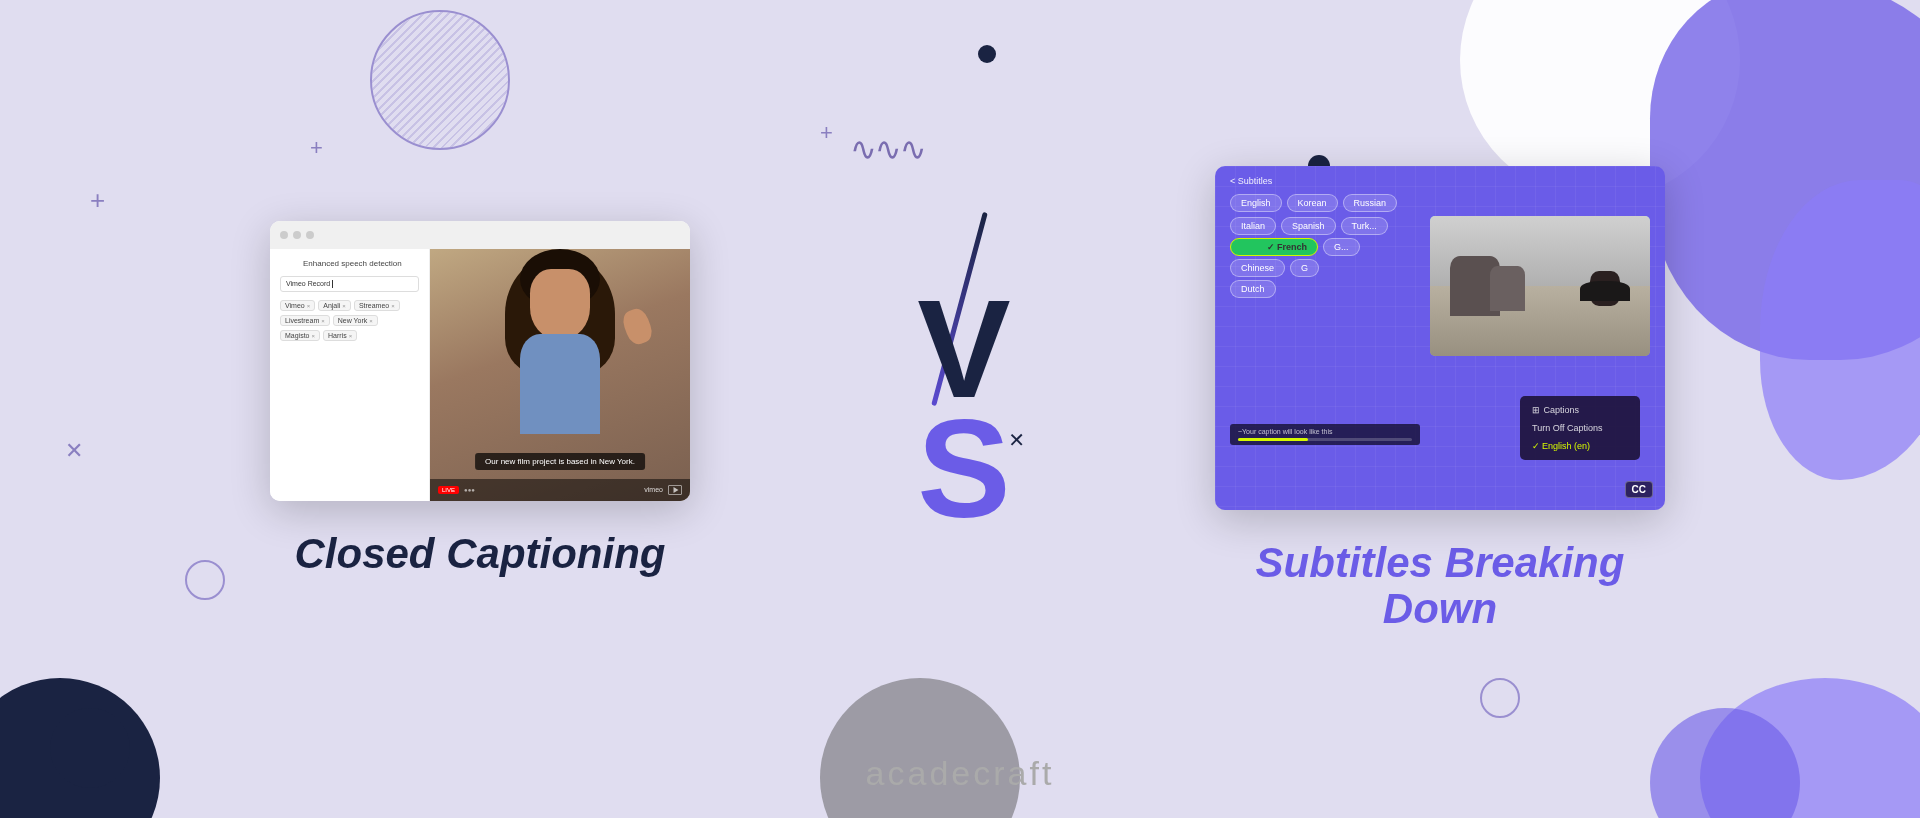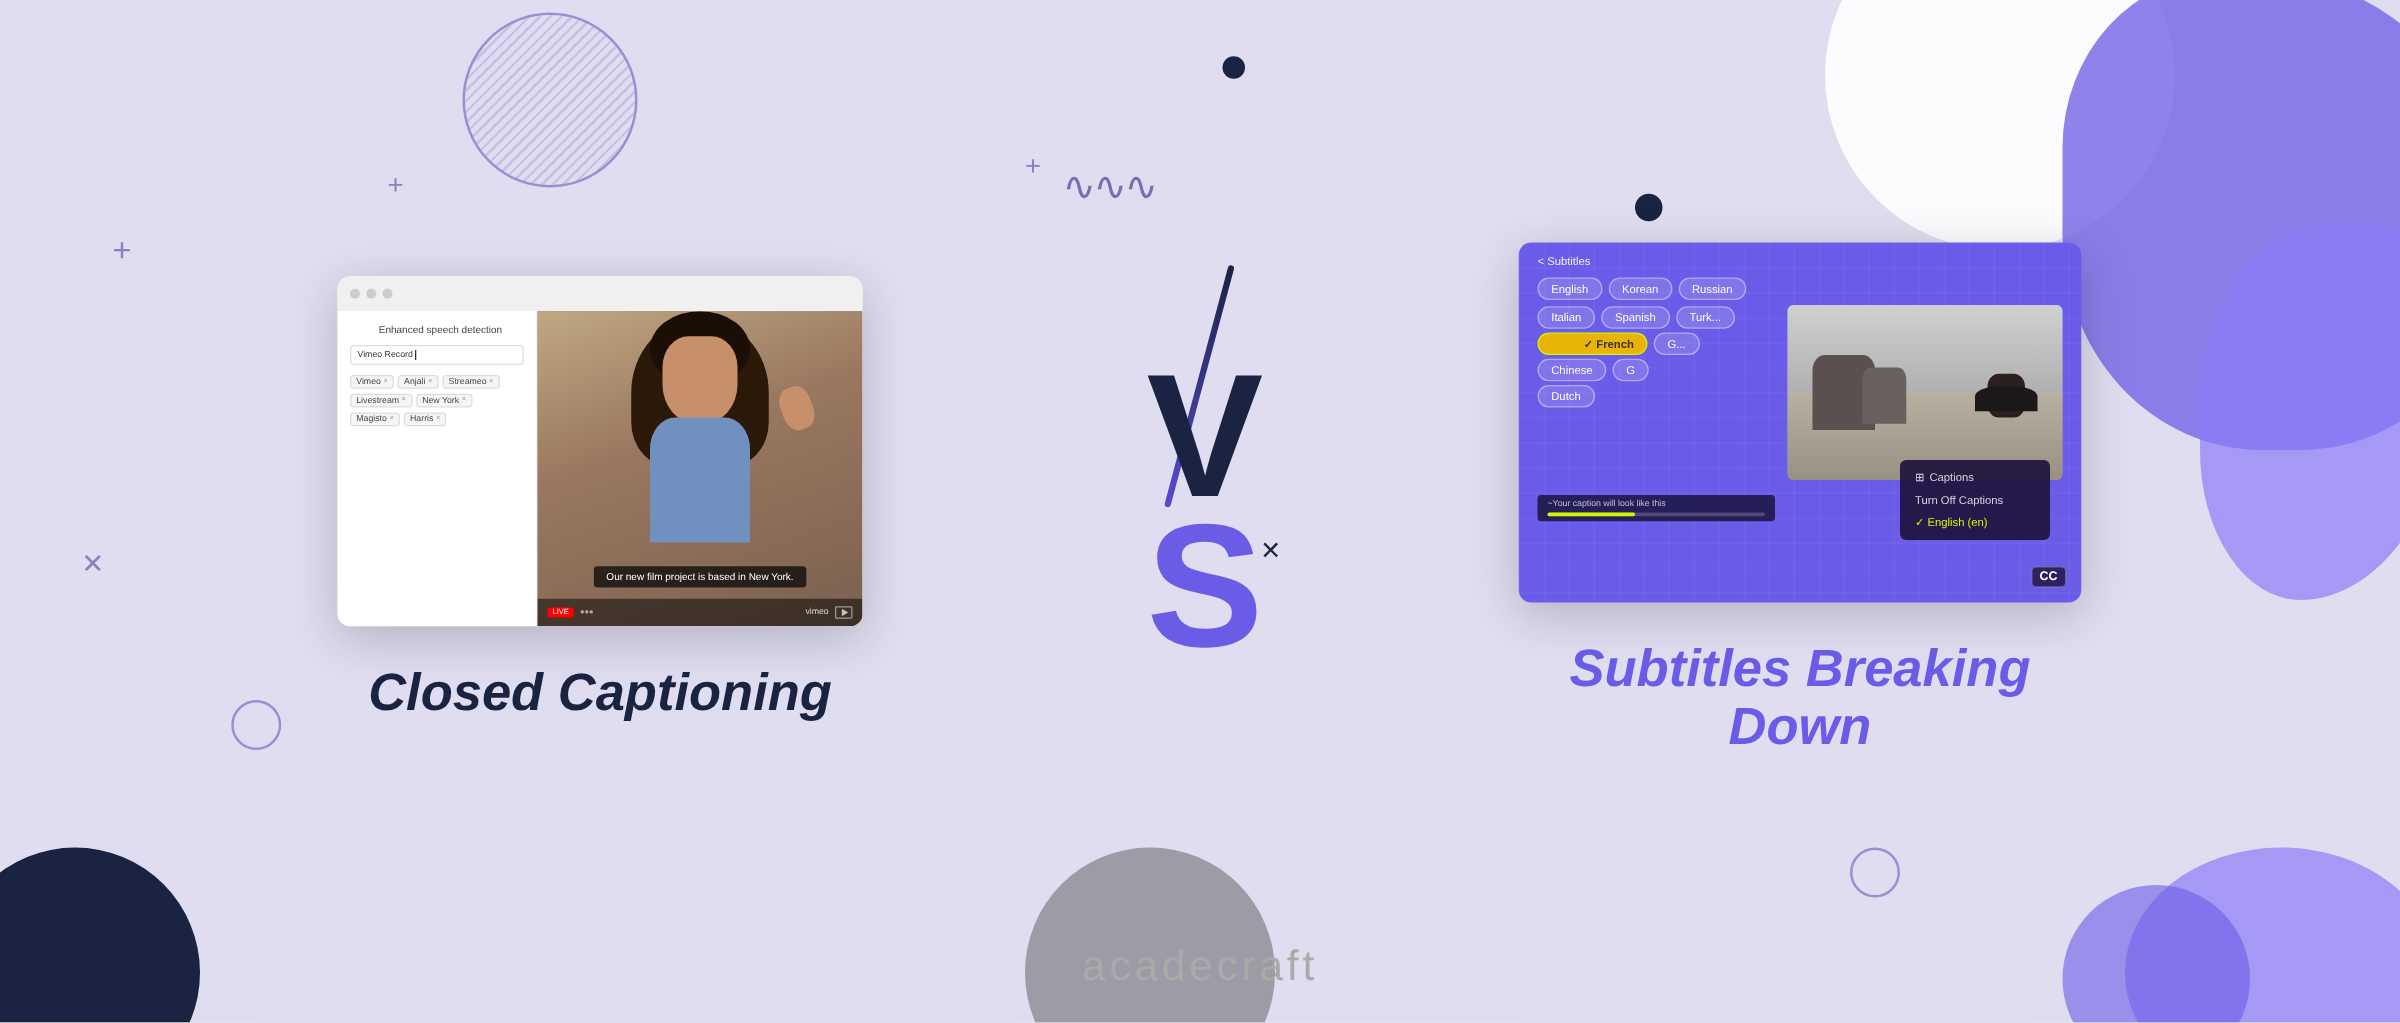--- a/index.html
+++ b/index.html
@@ -190,21 +190,21 @@
       background: red;
       color: white;
       font-size: 6px;
       padding: 1px 4px;
       border-radius: 2px;
     }
 
     
     .mock-screen-right {
       width: 450px;
-      height: 288px;
+      height: 344px;
       background: #6a5ce8;
       border-radius: 10px;
       box-shadow: 0 10px 40px rgba(0,0,0,0.2);
       overflow: hidden;
       position: relative;
       margin-bottom: 30px;
     }
 
     .subtitle-panel {
       padding: 10px 15px;
@@ -228,21 +228,21 @@
     .sub-tag {
       background: rgba(255,255,255,0.15);
       border: 1px solid rgba(255,255,255,0.4);
       border-radius: 12px;
       padding: 3px 10px;
       font-size: 9px;
       color: white;
     }
 
     .sub-tag-active {
-      background: #eab308;
+      background: #22c55e;
       border-color: #d4f700;
       color: #333;
       font-weight: bold;
       padding-left: 36px;
     }
 
     
     .desert-image-area {
       position: absolute;
       right: 15px;

